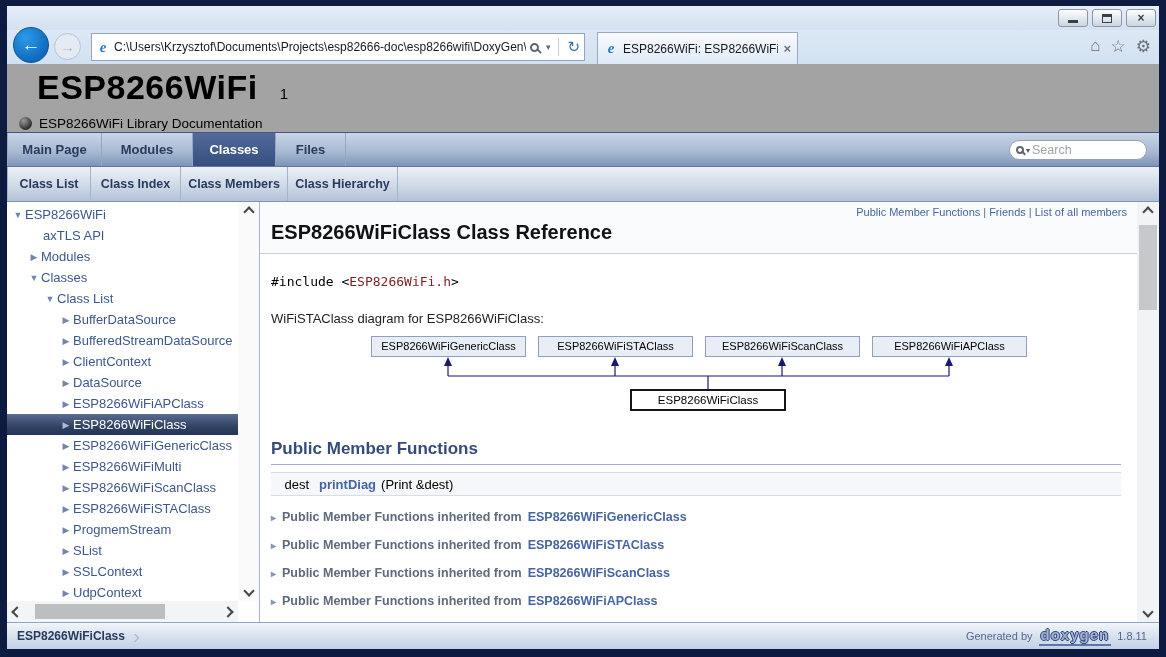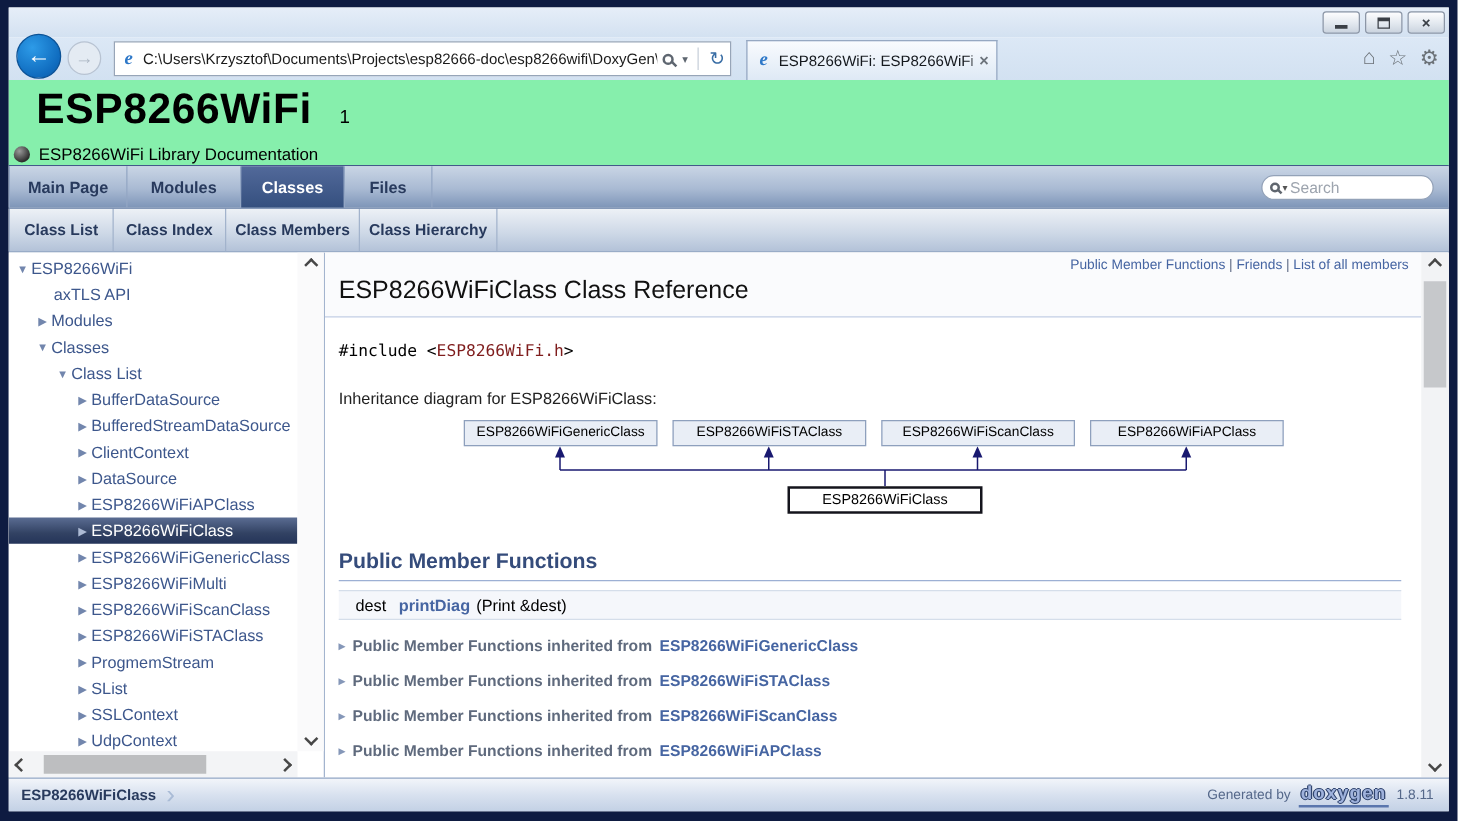--- a/index.html
+++ b/index.html
@@ -37,21 +37,21 @@
   .refresh { font-size:15px; color:#3A6EA5; cursor:pointer; }
   .tab { position:absolute; left:590px; top:2px; width:201px; height:32px;
          background:linear-gradient(#F9FBFE,#DEE9F5); border:1px solid #96A8C2; border-bottom:0;
          display:flex; align-items:center; padding:0 6px; gap:5px; cursor:pointer; }
   .tabtitle { flex:1; font-size:12px; color:#15191E; white-space:nowrap; overflow:hidden; }
   .tabclose { color:#6C737B; font-size:13px; font-weight:bold; cursor:pointer; }
   .chromeicons { position:absolute; right:8px; top:6px; display:flex; gap:10px; color:#6B7177; font-size:17px; }
   .chromeicons span { cursor:pointer; }
 
   
-  .projheader { height:69px; background:#86efac; border-bottom:1px solid #44598A; flex:0 0 auto; padding-left:2px; position:relative; }
+  .projheader { height:69px; background:#a3a3a3; border-bottom:1px solid #44598A; flex:0 0 auto; padding-left:10px; position:relative; }
   .projname { font-size:34px; font-weight:bold; color:#000; padding-left:20px; padding-top:3px; letter-spacing:0.5px; line-height:40px; }
   .projnum { font-size:15px; font-weight:normal; margin-left:22px; }
   .brief { display:flex; align-items:center; gap:7px; font-size:13.5px; color:#000; margin-top:2px; padding-left:2px; }
   .sphere { width:13px; height:13px; border-radius:50%; background:radial-gradient(circle at 35% 30%, #9A9A9A, #2E2E2E 70%); flex:0 0 auto; }
 
   
   .tabs1 { height:34px; background:linear-gradient(#C9D5E5,#A9BAD3 55%,#7E95B8); display:flex; border-bottom:1px solid #5F78A1; position:relative; flex:0 0 auto; }
   .tabs1 .ntab { line-height:33px; text-align:center; font-size:13px; font-weight:bold; color:#283A5D;
                  border-right:1px solid #93A6C4; cursor:pointer; }
   .tabs1 .ntab:first-child { border-left:1px solid #93A6C4; }
@@ -89,21 +89,21 @@
   .vscroll .cap { position:absolute; left:0; width:21px; height:20px; display:flex; align-items:center; justify-content:center; cursor:pointer; }
   .hscroll { position:absolute; left:0; bottom:0; height:21px; right:21px; background:#F3F4F6; }
   .hscroll .cap { position:absolute; top:0; width:20px; height:21px; display:flex; align-items:center; justify-content:center; cursor:pointer; }
   .hthumb { position:absolute; left:28px; top:3px; width:130px; height:15px; background:#BDBEC0; cursor:pointer; }
 
   .content { flex:1; position:relative; overflow:hidden; background:#fff; }
   .chead { background:#FAFBFD; border-bottom:1px solid #C4CFE5; padding:4px 10px 9px 11px; }
   .summary { text-align:right; font-size:11px; color:#4665A2; }
   .summary a { color:#4665A2; text-decoration:none; cursor:pointer; }
   .summary .sep { color:#5E6B85; margin:0 3px; }
-  .ctitle { font-size:20px; font-weight:normal; color:#111; margin-top:3px; }
+  .ctitle { font-size:20px; font-weight:bold; color:#111; margin-top:3px; }
   .ccontents { padding:0 10px 0 11px; }
   .includeline { margin-top:20px; font-family:"DejaVu Sans Mono","Liberation Mono",monospace; font-size:13px; color:#000; }
   .includeline a { color:#7f1d1d; text-decoration:none; cursor:pointer; }
   .diagcaption { margin-top:22px; font-size:13px; color:#222; }
 
   .diagram { position:relative; margin-left:100px; margin-top:10px; width:668px; height:78px; }
   .dbox { position:absolute; top:0; width:155px; height:21px; background:#E9EEF6; border:1px solid #8EA0BD;
           font-size:11px; color:#000; text-align:center; line-height:19px; white-space:nowrap; overflow:hidden; }
   .dchild { position:absolute; left:259px; top:53px; width:156px; height:22px; background:#fff; border:2px solid #14141C;
             font-size:11.5px; color:#000; text-align:center; line-height:18px; }
@@ -316,21 +316,21 @@
           <a>Public Member Functions</a><span class="sep">|</span><a>Friends</a><span class="sep">|</span><a>List of all members</a>
         </div>
         <div class="ctitle">ESP8266WiFiClass Class Reference</div>
       </div>
 
       <div class="ccontents">
         <div class="includeline">
           <span>#include &lt;</span><a>ESP8266WiFi.h</a><span>&gt;</span>
         </div>
 
-        <div class="diagcaption">Inheritance diagram for ESP8266WiFiClass:</div>
+        <div class="diagcaption">WiFiSTAClass diagram for ESP8266WiFiClass:</div>
 
         <div class="diagram">
           <svg class="dsvg" width="668" height="78">
             <polyline points="77,40 578,40" stroke="#191970" stroke-width="1.2" fill="none"></polyline>
             <line x1="77" y1="40" x2="77" y2="29" stroke="#191970" stroke-width="1.2"></line>
             <line x1="244" y1="40" x2="244" y2="29" stroke="#191970" stroke-width="1.2"></line>
             <line x1="411" y1="40" x2="411" y2="29" stroke="#191970" stroke-width="1.2"></line>
             <line x1="578" y1="40" x2="578" y2="29" stroke="#191970" stroke-width="1.2"></line>
             <path d="M77 21 L73 30 L81 30 Z" fill="#191970"></path>
             <path d="M244 21 L240 30 L248 30 Z" fill="#191970"></path>

